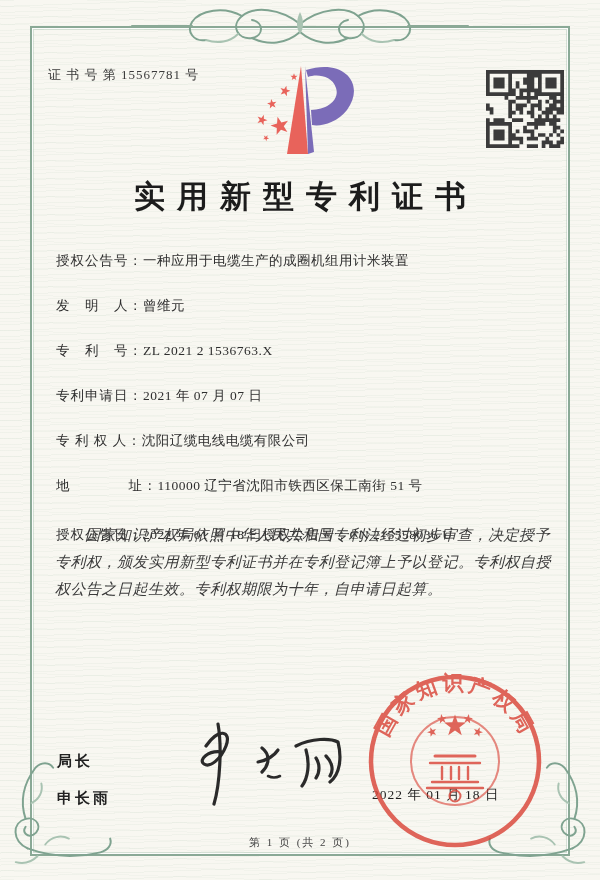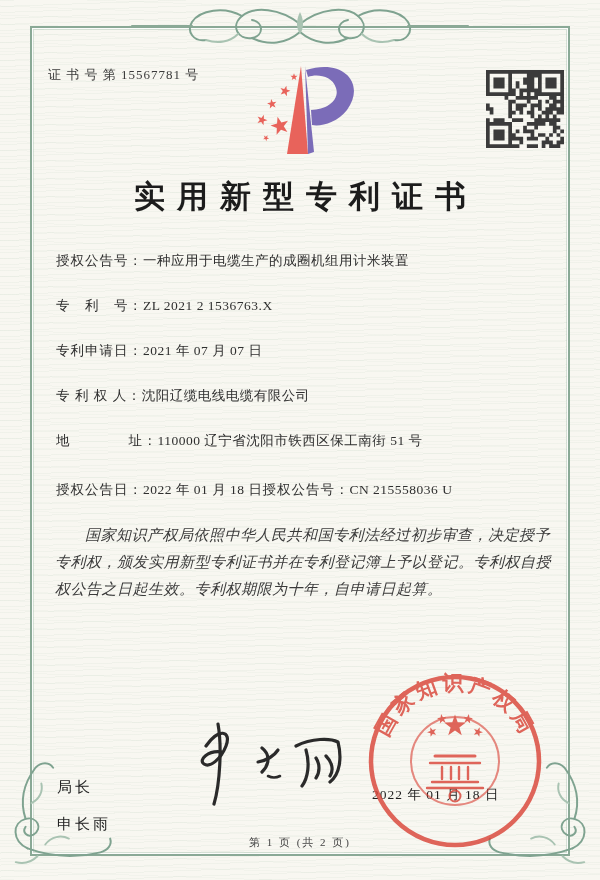--- a/index.html
+++ b/index.html
@@ -26,22 +26,22 @@
   .title{position:absolute;left:0;right:0;top:176px;text-align:center;font-size:31px;font-weight:700;
          letter-spacing:12px;padding-left:12px;color:#1c1c1c;}
   .fields{position:absolute;left:56px;right:36px;top:252px;font-size:13.5px;color:#2f2f2f;}
   .frow{margin-bottom:27px;white-space:nowrap;}
   .flabel{letter-spacing:1px;}
   .fvalue{letter-spacing:0.5px;}
   .grant{display:flex;justify-content:flex-start;padding-right:8px;margin-top:31px;}
   .paras{position:absolute;left:55px;right:38px;top:522px;font-size:15px;line-height:27px;
          color:#3a3a3a;font-style:italic;letter-spacing:0.5px;}
   .paras p{margin:0 0 2px;text-indent:2em;}
-  .sign{position:absolute;left:57px;top:768px;font-size:15px;line-height:37px;letter-spacing:3px;
-        color:#222;font-family:"Liberation Sans","DejaVu Sans",sans-serif;}
+  .sign{position:absolute;left:57px;top:742px;font-size:15px;line-height:37px;letter-spacing:3px;
+        color:#222;font-family:"Liberation Sans","DejaVu Sans",sans-serif;font-weight:bold;}
   .sig{position:absolute;left:188px;top:716px;width:170px;height:95px;}
   .seal{position:absolute;left:362px;top:668px;width:186px;height:186px;opacity:0.9;z-index:2;}
   .seal-date{position:absolute;left:372px;top:786px;font-size:13.5px;letter-spacing:1px;color:#1f1f1f;z-index:1;}
   .footer{position:absolute;left:0;right:0;bottom:30px;text-align:center;font-size:11px;
           letter-spacing:2px;color:#444;}
 </style>
 </head>
 <body>
 
 <div class="paper">
@@ -109,20 +109,23 @@
     <svg width="78" height="78" viewBox="0 0 78 78">
         <path d="M26.00,0.00h3.71v3.71h-3.71zM29.71,0.00h3.71v3.71h-3.71zM33.43,0.00h3.71v3.71h-3.71zM37.14,0.00h3.71v3.71h-3.71zM40.86,0.00h3.71v3.71h-3.71zM44.57,0.00h3.71v3.71h-3.71zM48.29,0.00h3.71v3.71h-3.71zM40.86,3.71h3.71v3.71h-3.71zM44.57,3.71h3.71v3.71h-3.71zM48.29,3.71h3.71v3.71h-3.71zM37.14,7.43h3.71v3.71h-3.71zM40.86,7.43h3.71v3.71h-3.71zM44.57,7.43h3.71v3.71h-3.71zM29.71,11.14h3.71v3.71h-3.71zM37.14,11.14h3.71v3.71h-3.71zM40.86,11.14h3.71v3.71h-3.71zM44.57,11.14h3.71v3.71h-3.71zM29.71,14.86h3.71v3.71h-3.71zM40.86,14.86h3.71v3.71h-3.71zM44.57,14.86h3.71v3.71h-3.71zM26.00,18.57h3.71v3.71h-3.71zM33.43,18.57h3.71v3.71h-3.71zM37.14,18.57h3.71v3.71h-3.71zM40.86,18.57h3.71v3.71h-3.71zM44.57,18.57h3.71v3.71h-3.71zM48.29,18.57h3.71v3.71h-3.71zM26.00,22.29h3.71v3.71h-3.71zM33.43,22.29h3.71v3.71h-3.71zM40.86,22.29h3.71v3.71h-3.71zM48.29,22.29h3.71v3.71h-3.71zM18.57,26.00h3.71v3.71h-3.71zM29.71,26.00h3.71v3.71h-3.71zM33.43,26.00h3.71v3.71h-3.71zM37.14,26.00h3.71v3.71h-3.71zM40.86,26.00h3.71v3.71h-3.71zM44.57,26.00h3.71v3.71h-3.71zM48.29,26.00h3.71v3.71h-3.71zM63.14,26.00h3.71v3.71h-3.71zM66.86,26.00h3.71v3.71h-3.71zM74.29,26.00h3.71v3.71h-3.71zM22.29,29.71h3.71v3.71h-3.71zM26.00,29.71h3.71v3.71h-3.71zM40.86,29.71h3.71v3.71h-3.71zM52.00,29.71h3.71v3.71h-3.71zM59.43,29.71h3.71v3.71h-3.71zM66.86,29.71h3.71v3.71h-3.71zM70.57,29.71h3.71v3.71h-3.71zM74.29,29.71h3.71v3.71h-3.71zM0.00,33.43h3.71v3.71h-3.71zM22.29,33.43h3.71v3.71h-3.71zM29.71,33.43h3.71v3.71h-3.71zM33.43,33.43h3.71v3.71h-3.71zM37.14,33.43h3.71v3.71h-3.71zM44.57,33.43h3.71v3.71h-3.71zM48.29,33.43h3.71v3.71h-3.71zM52.00,33.43h3.71v3.71h-3.71zM63.14,33.43h3.71v3.71h-3.71zM66.86,33.43h3.71v3.71h-3.71zM74.29,33.43h3.71v3.71h-3.71zM0.00,37.14h3.71v3.71h-3.71zM3.71,37.14h3.71v3.71h-3.71zM22.29,37.14h3.71v3.71h-3.71zM29.71,37.14h3.71v3.71h-3.71zM33.43,37.14h3.71v3.71h-3.71zM44.57,37.14h3.71v3.71h-3.71zM52.00,37.14h3.71v3.71h-3.71zM59.43,37.14h3.71v3.71h-3.71zM63.14,37.14h3.71v3.71h-3.71zM66.86,37.14h3.71v3.71h-3.71zM70.57,37.14h3.71v3.71h-3.71zM74.29,37.14h3.71v3.71h-3.71zM3.71,40.86h3.71v3.71h-3.71zM22.29,40.86h3.71v3.71h-3.71zM26.00,40.86h3.71v3.71h-3.71zM33.43,40.86h3.71v3.71h-3.71zM40.86,40.86h3.71v3.71h-3.71zM44.57,40.86h3.71v3.71h-3.71zM55.71,40.86h3.71v3.71h-3.71zM59.43,40.86h3.71v3.71h-3.71zM63.14,40.86h3.71v3.71h-3.71zM70.57,40.86h3.71v3.71h-3.71zM74.29,40.86h3.71v3.71h-3.71zM22.29,44.57h3.71v3.71h-3.71zM44.57,44.57h3.71v3.71h-3.71zM52.00,44.57h3.71v3.71h-3.71zM59.43,44.57h3.71v3.71h-3.71zM66.86,44.57h3.71v3.71h-3.71zM0.00,48.29h3.71v3.71h-3.71zM7.43,48.29h3.71v3.71h-3.71zM11.14,48.29h3.71v3.71h-3.71zM14.86,48.29h3.71v3.71h-3.71zM26.00,48.29h3.71v3.71h-3.71zM29.71,48.29h3.71v3.71h-3.71zM33.43,48.29h3.71v3.71h-3.71zM48.29,48.29h3.71v3.71h-3.71zM52.00,48.29h3.71v3.71h-3.71zM55.71,48.29h3.71v3.71h-3.71zM59.43,48.29h3.71v3.71h-3.71zM63.14,48.29h3.71v3.71h-3.71zM66.86,48.29h3.71v3.71h-3.71zM70.57,48.29h3.71v3.71h-3.71zM40.86,52.00h3.71v3.71h-3.71zM44.57,52.00h3.71v3.71h-3.71zM48.29,52.00h3.71v3.71h-3.71zM52.00,52.00h3.71v3.71h-3.71zM55.71,52.00h3.71v3.71h-3.71zM63.14,52.00h3.71v3.71h-3.71zM66.86,52.00h3.71v3.71h-3.71zM37.14,55.71h3.71v3.71h-3.71zM48.29,55.71h3.71v3.71h-3.71zM66.86,55.71h3.71v3.71h-3.71zM70.57,55.71h3.71v3.71h-3.71zM29.71,59.43h3.71v3.71h-3.71zM37.14,59.43h3.71v3.71h-3.71zM40.86,59.43h3.71v3.71h-3.71zM44.57,59.43h3.71v3.71h-3.71zM66.86,59.43h3.71v3.71h-3.71zM74.29,59.43h3.71v3.71h-3.71zM26.00,63.14h3.71v3.71h-3.71zM44.57,63.14h3.71v3.71h-3.71zM52.00,63.14h3.71v3.71h-3.71zM55.71,63.14h3.71v3.71h-3.71zM63.14,63.14h3.71v3.71h-3.71zM70.57,63.14h3.71v3.71h-3.71zM26.00,66.86h3.71v3.71h-3.71zM29.71,66.86h3.71v3.71h-3.71zM33.43,66.86h3.71v3.71h-3.71zM40.86,66.86h3.71v3.71h-3.71zM44.57,66.86h3.71v3.71h-3.71zM48.29,66.86h3.71v3.71h-3.71zM59.43,66.86h3.71v3.71h-3.71zM74.29,66.86h3.71v3.71h-3.71zM33.43,70.57h3.71v3.71h-3.71zM55.71,70.57h3.71v3.71h-3.71zM59.43,70.57h3.71v3.71h-3.71zM63.14,70.57h3.71v3.71h-3.71zM70.57,70.57h3.71v3.71h-3.71zM74.29,70.57h3.71v3.71h-3.71zM26.00,74.29h3.71v3.71h-3.71zM29.71,74.29h3.71v3.71h-3.71zM40.86,74.29h3.71v3.71h-3.71zM44.57,74.29h3.71v3.71h-3.71zM48.29,74.29h3.71v3.71h-3.71zM55.71,74.29h3.71v3.71h-3.71zM63.14,74.29h3.71v3.71h-3.71zM66.86,74.29h3.71v3.71h-3.71zM70.57,74.29h3.71v3.71h-3.71zM0,0h26v26h-26zM3.7142857142857144,3.7142857142857144h18.571428571428573v18.571428571428573h-18.571428571428573zM7.428571428571429,7.428571428571429h11.142857142857142v11.142857142857142h-11.142857142857142zM52,0h26v26h-26zM55.714285714285715,3.7142857142857144h18.571428571428573v18.571428571428573h-18.571428571428573zM59.42857142857143,7.428571428571429h11.142857142857142v11.142857142857142h-11.142857142857142zM0,52h26v26h-26zM3.7142857142857144,55.714285714285715h18.571428571428573v18.571428571428573h-18.571428571428573zM7.428571428571429,59.42857142857143h11.142857142857142v11.142857142857142h-11.142857142857142z" fill="#3b3b3b" fill-rule="evenodd"></path>
       </svg>
   </div>
 
   <div class="title">实用新型专利证书</div>
 
   <div class="fields">
     <div class="frow">
       <span class="flabel">授权公告号：</span><span class="fvalue">一种应用于电缆生产的成圈机组用计米装置</span>
+    </div>
+    <div class="frow">
+      <span class="flabel">发　明　人：</span><span class="fvalue">曾维元</span>
     </div>
     <div class="frow">
       <span class="flabel">专　利　号：</span><span class="fvalue">ZL 2021 2 1536763.X</span>
     </div>
     <div class="frow">
       <span class="flabel">专利申请日：</span><span class="fvalue">2021 年 07 月 07 日</span>
     </div>
     <div class="frow">
       <span class="flabel">专 利 权 人：</span><span class="fvalue">沈阳辽缆电线电缆有限公司</span>
     </div>

